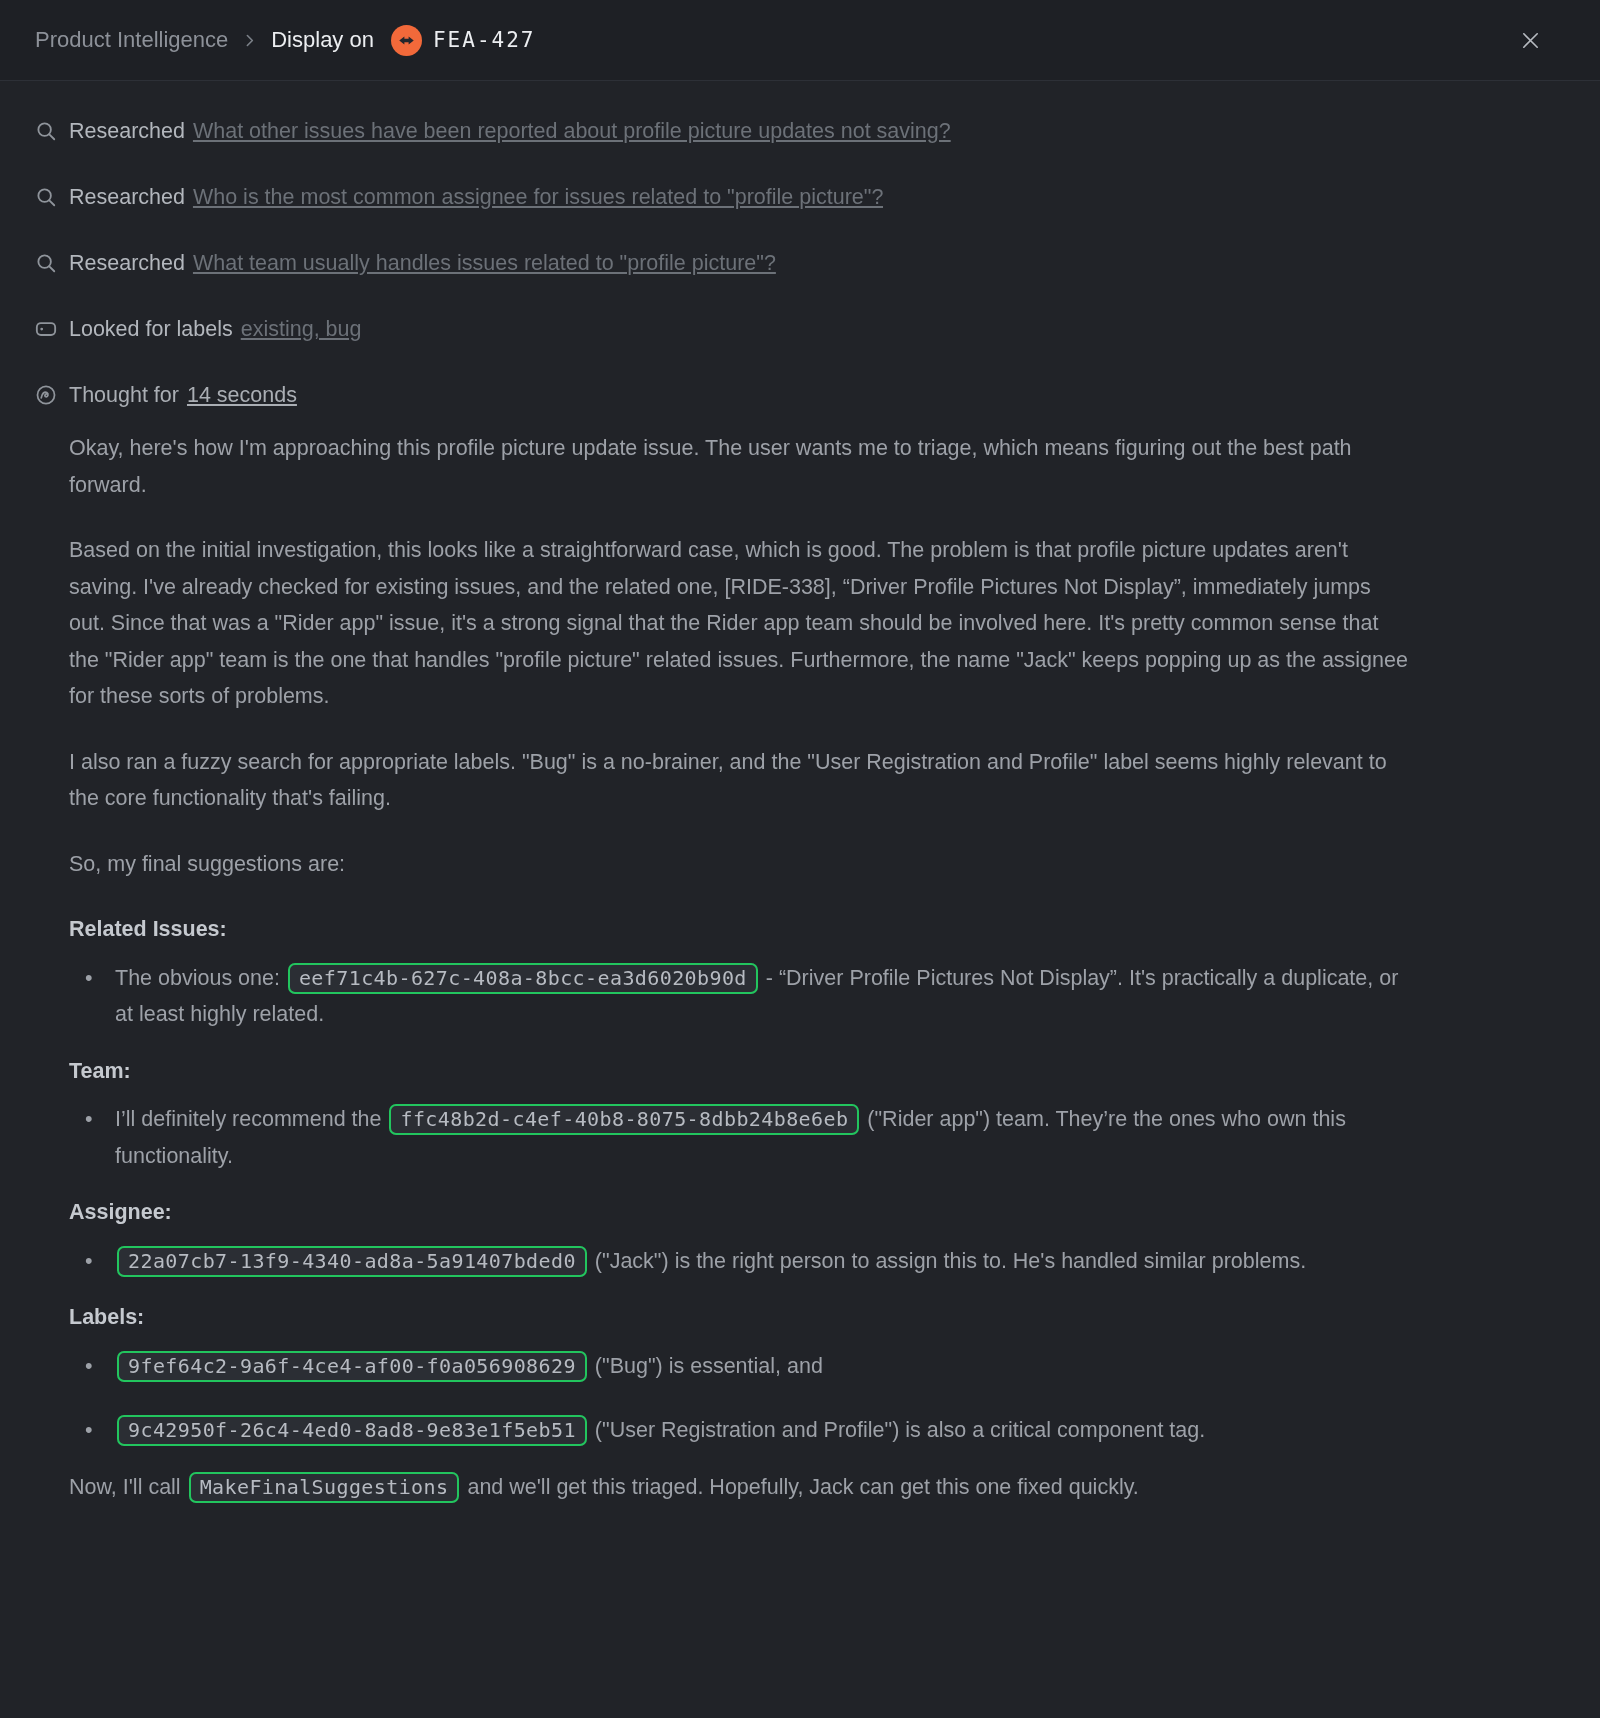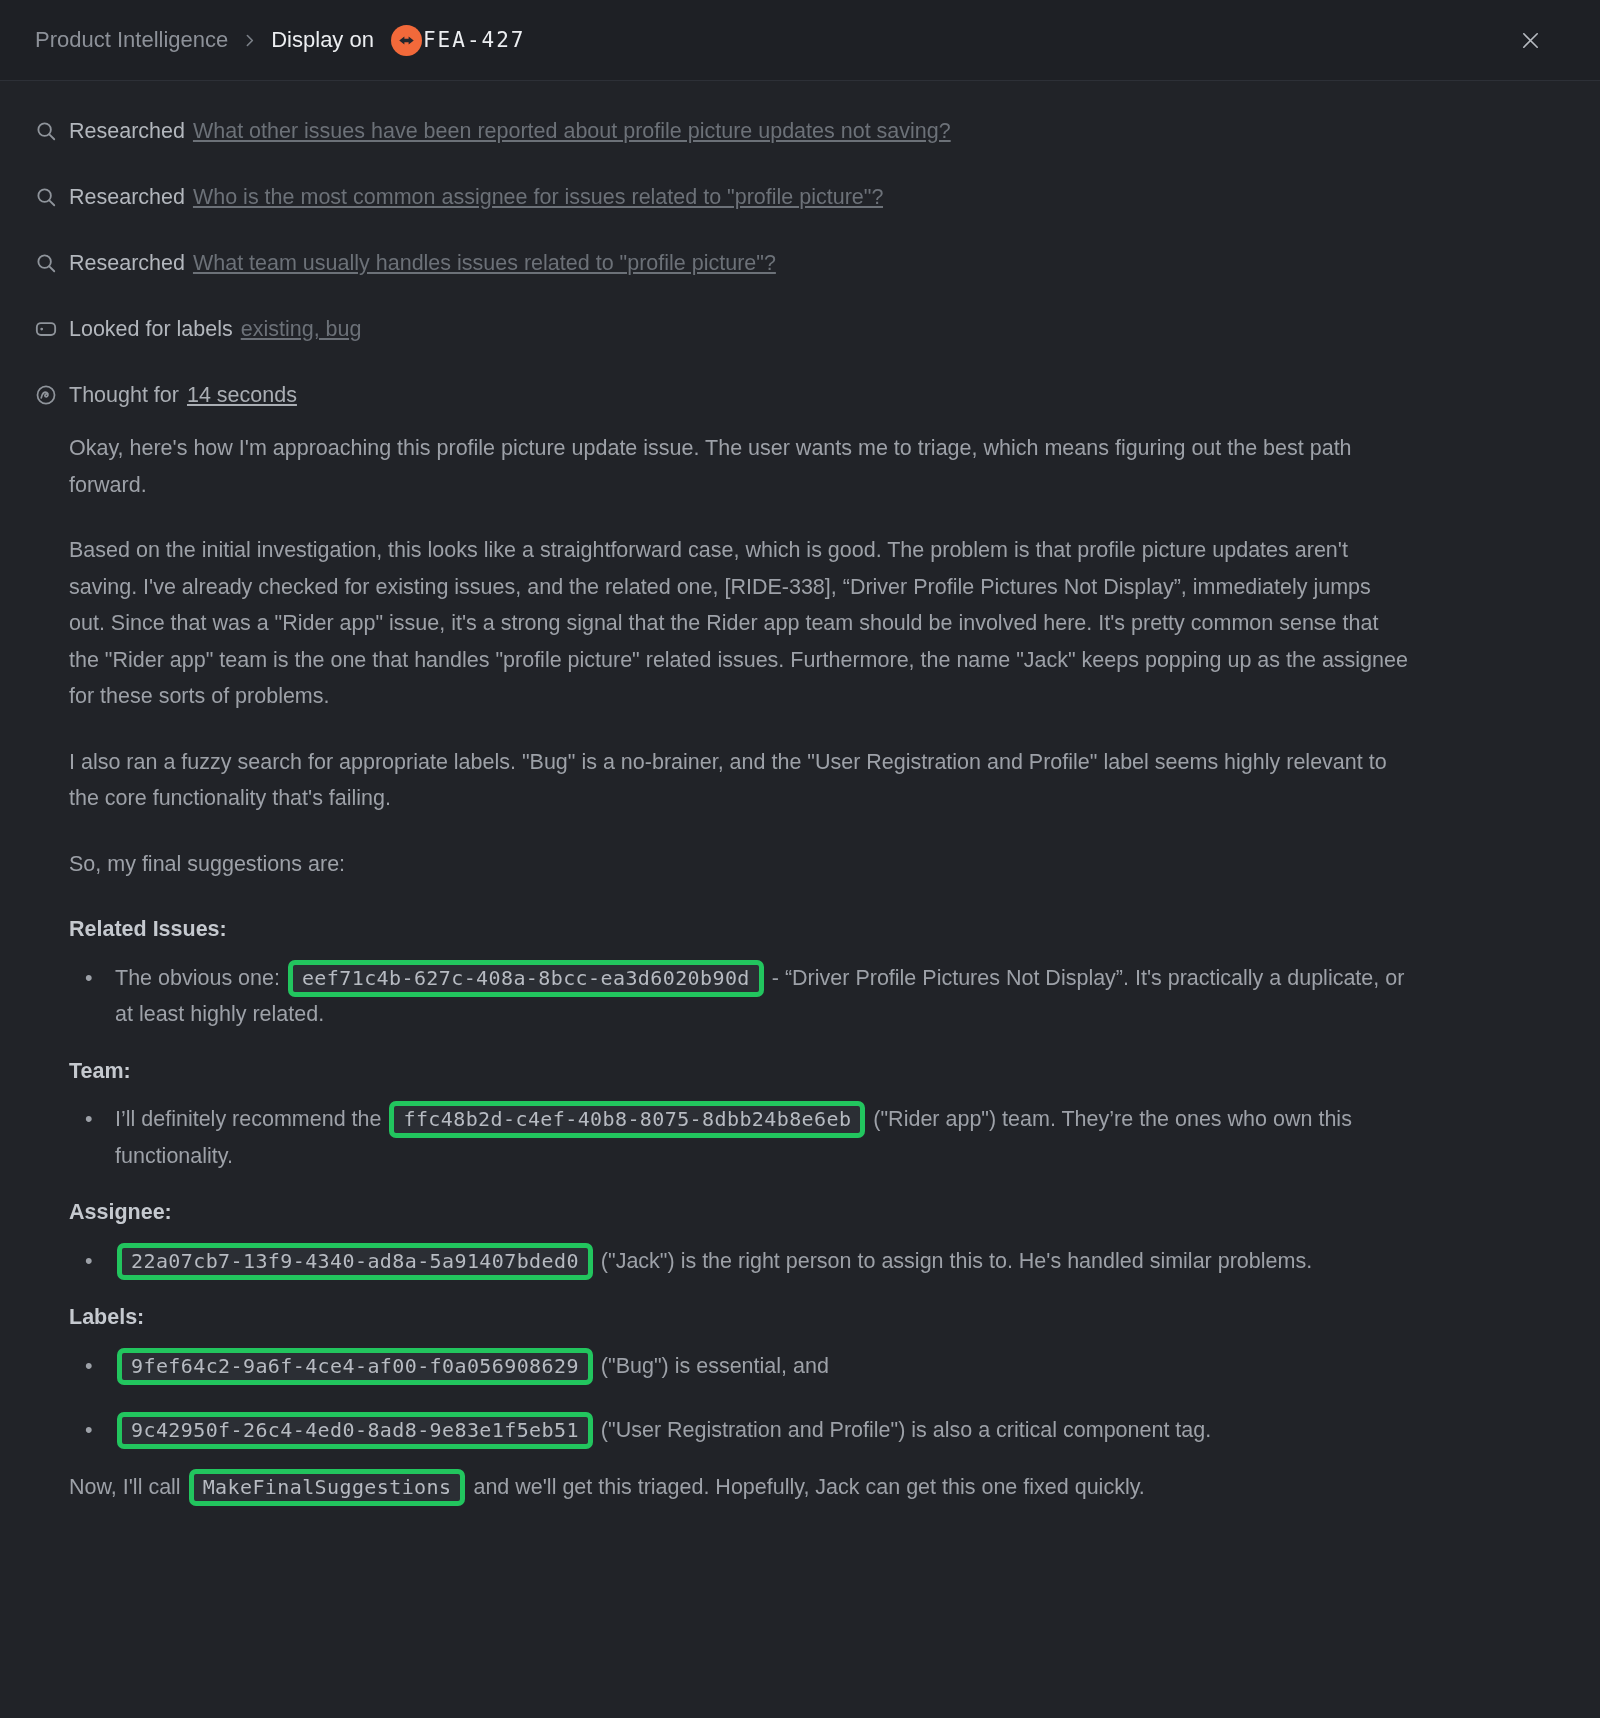--- a/index.html
+++ b/index.html
@@ -18,21 +18,21 @@
     height: 81px;
     background: #1e2025;
     border-bottom: 1px solid #2d3037;
     display: flex; align-items: center;
     padding: 0 50px 0 35px;
   }
   .breadcrumb-wrap { display: flex; align-items: center; gap: 13px; flex: 1; }
   .crumb-parent { color: #8d9199; font-size: 22px; cursor: default; }
   .crumb-chevron { display: flex; align-items: center; }
   .topbar-title { color: #eceef1; font-size: 22px; font-weight: 500; }
-  .issue-ref { display: flex; align-items: center; gap: 1px; margin-left: 4px; }
+  .issue-ref { display: flex; align-items: center; gap: 11px; margin-left: 4px; }
   .issue-badge {
     width: 31px; height: 31px; border-radius: 50%;
     background: #f2693a;
     display: flex; align-items: center; justify-content: center;
   }
   .issue-key {
     font-family: "DejaVu Sans Mono", monospace;
     font-size: 21px; letter-spacing: 2px;
     color: #eceef1; font-weight: 500;
   }
@@ -77,21 +77,21 @@
   .thought-body li::before {
     content: "•";
     position: absolute; left: -30px; top: 0;
     color: #9da1a8;
   }
   .chip {
     font-family: "DejaVu Sans Mono", monospace;
     font-size: 20px; letter-spacing: 0.4px;
     color: #b7bbc2;
     background: #2b2e34;
-    border: 5px solid #22c55e;
+    border: 2px solid #22c55e;
     border-radius: 7px;
     padding: 1px 9px 2px 9px;
     margin: 0 2px;
     white-space: nowrap;
   }
   .closing { margin-top: 9px !important; }
 </style>
 </head>
 <body>
 

